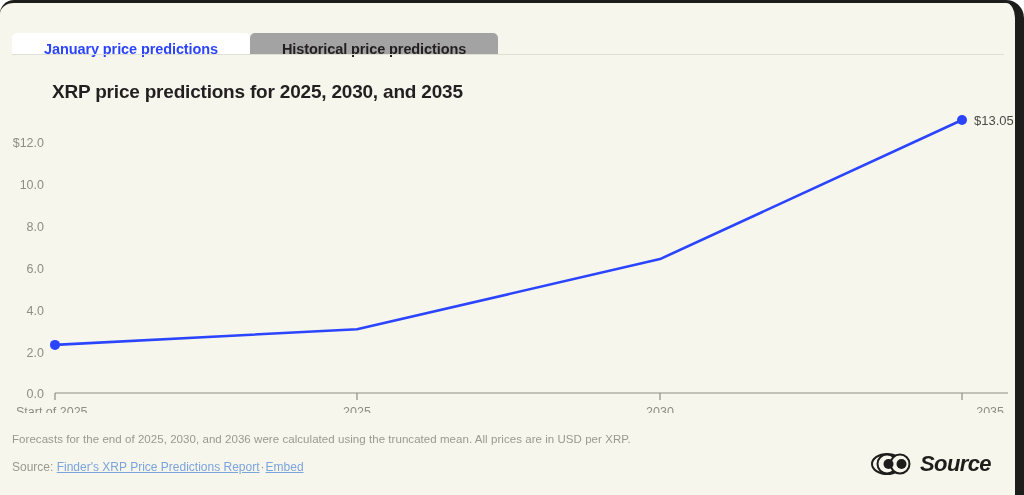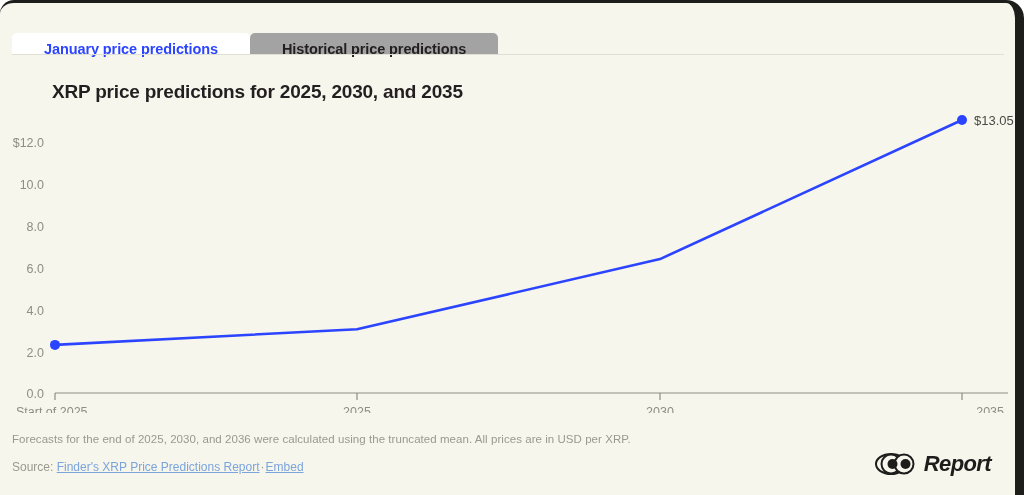--- a/index.html
+++ b/index.html
@@ -204,16 +204,16 @@
   </div>
 
   <div id="brand">
     <svg id="brand-mark" width="44" height="24" viewBox="0 0 44 24">
       <ellipse cx="16" cy="12" rx="15" ry="10" fill="none" stroke="#1d1d1b" stroke-width="2"></ellipse>
       <circle cx="16" cy="12" r="9.5" fill="#f7f6ec" stroke="#1d1d1b" stroke-width="2"></circle>
       <circle cx="29" cy="12" r="9.5" fill="#f7f6ec" stroke="#1d1d1b" stroke-width="2"></circle>
       <circle cx="17.5" cy="12" r="5" fill="#1d1d1b"></circle>
       <circle cx="30.5" cy="12" r="5" fill="#1d1d1b"></circle>
     </svg>
-    <span id="brand-name">Report</span>
+    <span id="brand-name">Source</span>
   </div>
 
 </div>
 
 </body></html>

